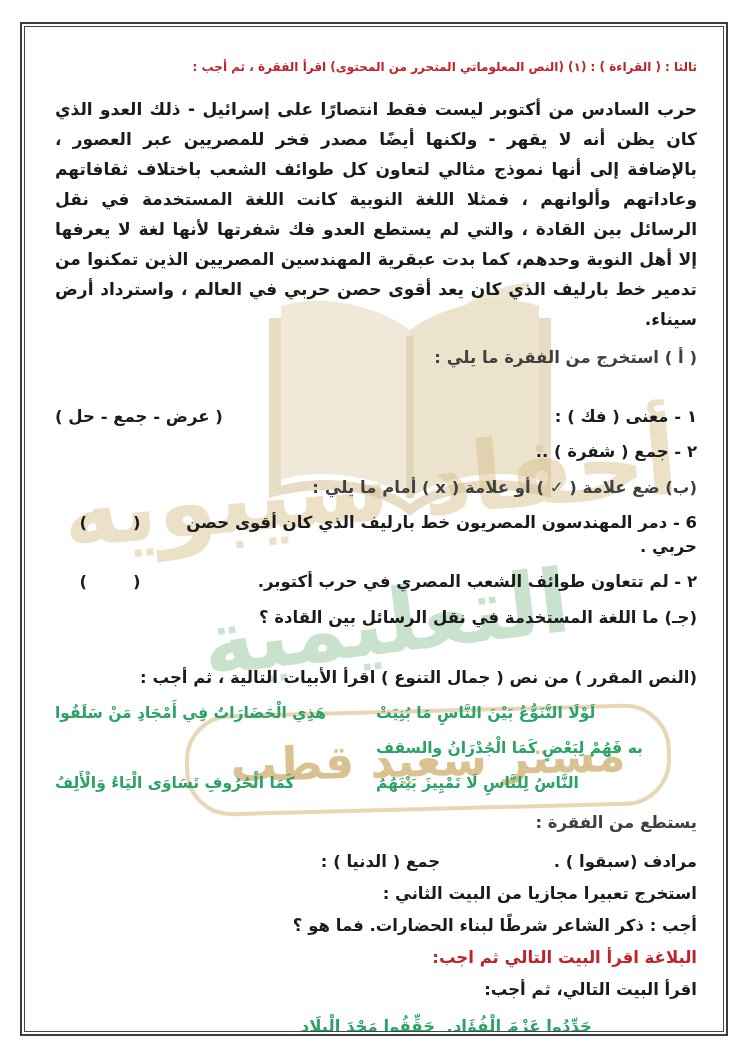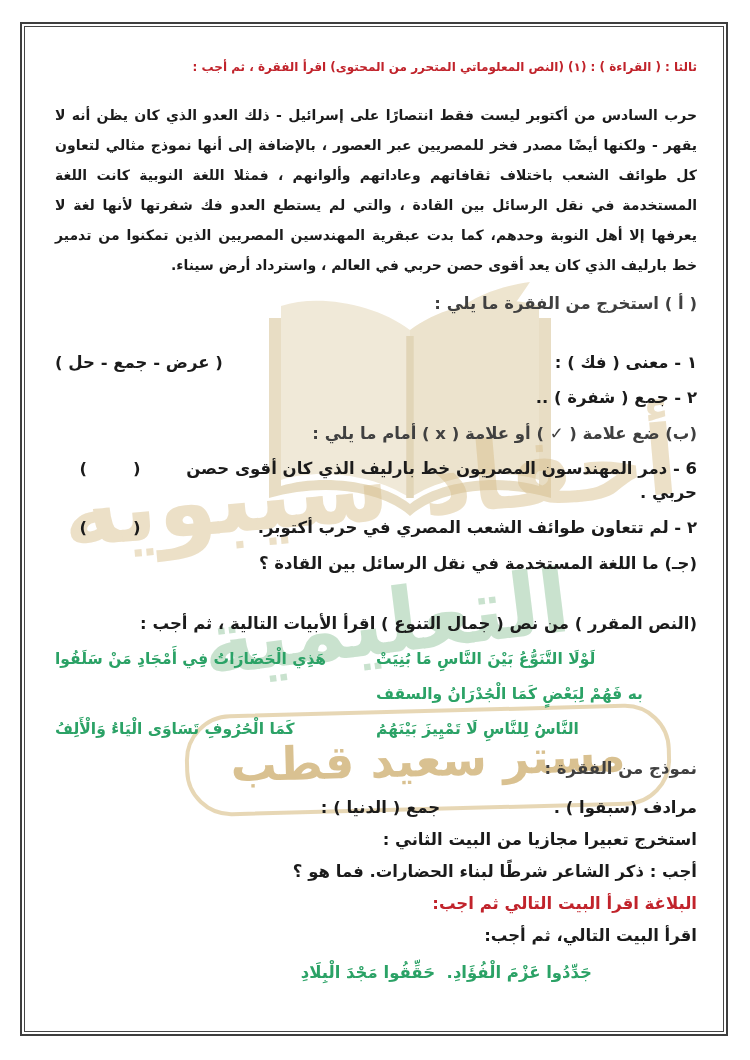--- a/index.html
+++ b/index.html
@@ -46,21 +46,21 @@
   
   .content{
     position:relative; z-index:2;
     padding:28px 26px 0 30px;
     font-size:16.5px;
   }
   .t-red{color:#c1232b;}
   .t-teal{color:#404040;}
   .t-green{color:#2ba266;}
   .title{font-size:12px; line-height:25px;}
-  .para{margin-top:20px; line-height:30px; text-align:justify; font-size:14px;}
+  .para{margin-top:14px; line-height:30px; text-align:justify; font-size:17px;}
   .h-line{margin-top:12px; line-height:24px;}
   .row{display:flex; align-items:baseline; margin-top:11px; line-height:24px;}
   .row .prompt{flex:1;}
   .opt-col{width:44%; text-align:left;margin-top:24px;}
   .slot-col{width:110px; text-align:center; white-space:pre;}
   .poem-row{display:flex; margin-top:11px; line-height:24px; font-size:15.5px;}
   .hemi{width:50%; text-align:left; white-space:nowrap;}
   .syn-row{display:flex; margin-top:15px; line-height:24px;}
   .syn-right{width:40%;}
   .syn-left{flex:1;}
@@ -125,21 +125,21 @@
         <span class="hemi">هَذِي الْحَضَارَاتُ فِي أَمْجَادِ مَنْ سَلَفُوا</span>
       </div>
       <div class="poem-row t-green">
         <span class="hemi">به فَهُمْ لِبَعْضٍ كَمَا الْجُدْرَانُ والسقف</span>
       </div>
       <div class="poem-row t-green">
         <span class="hemi">النَّاسُ لِلنَّاسِ لَا تَمْيِيزَ بَيْنَهُمُ</span>
         <span class="hemi">كَمَا الْحُرُوفِ تَسَاوَى الْيَاءُ وَالْأَلِفُ</span>
       </div>
 
-      <div class="h-line t-teal" style="margin-top:16px">نموذج من الفقرة :</div>
+      <div class="h-line t-teal" style="margin-top:16px">يستطع من الفقرة :</div>
 
       <div class="syn-row">
         <span class="syn-right">مرادف (سبقوا ) .</span>
         <span class="syn-left">جمع ( الدنيا ) :</span>
       </div>
 
       <div class="q-line">استخرج تعبيرا مجازيا من البيت الثاني :</div>
 
       <div class="q-line">أجب : ذكر الشاعر شرطًا لبناء الحضارات. فما هو ؟</div>
 

